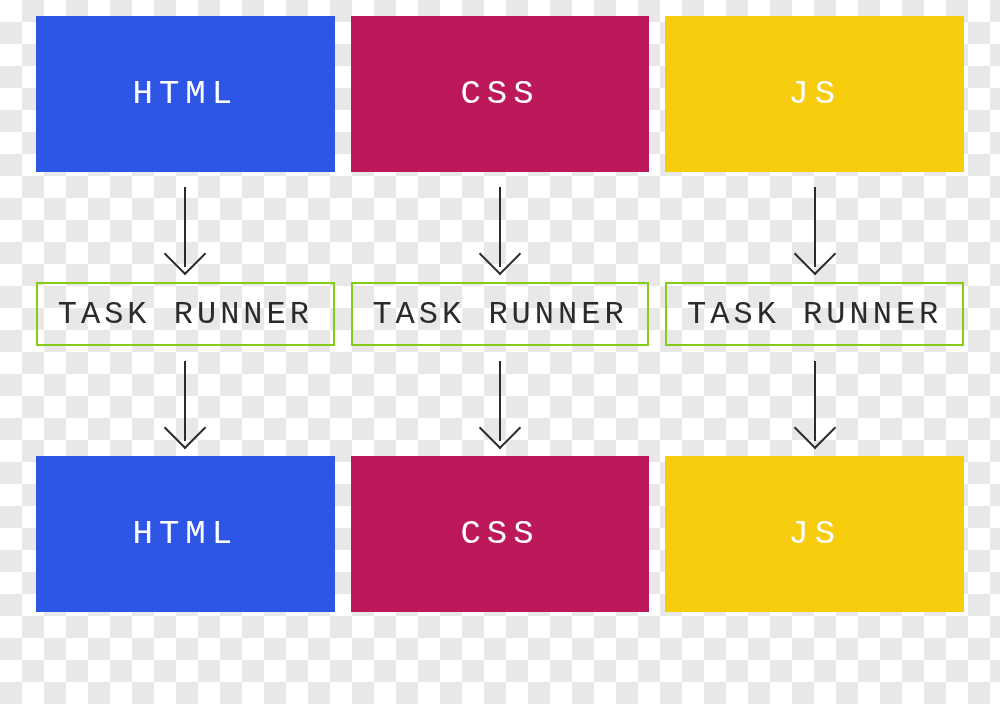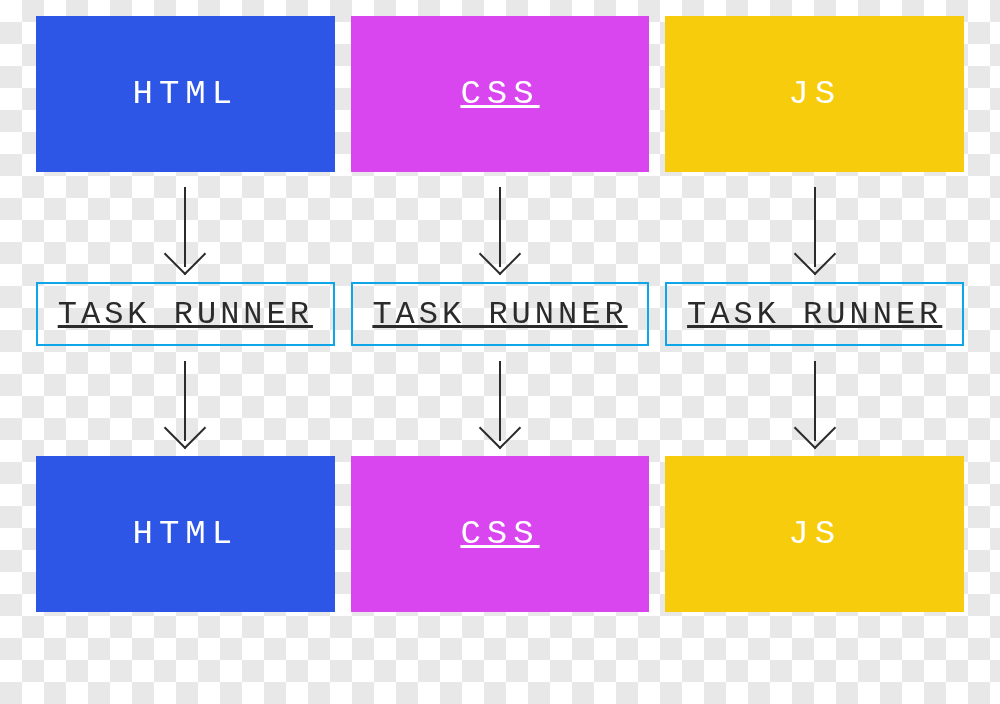--- a/index.html
+++ b/index.html
@@ -36,21 +36,21 @@
     height: 156px;
     display: flex;
     align-items: center;
     justify-content: center;
     font-size: 34px;
     letter-spacing: 6px;
     color: #ffffff;
     font-weight: 400;
   }
   .block-html { background: #2d55e6; }
-  .block-css  { background: #d946ef; text-decoration: underline; }
+  .block-css  { background: #be185d; }
   .block-js   { background: #f7cc0d; text-align: right; }
   .arrow-gap {
     height: 110px;
     display: flex;
     align-items: center;
     justify-content: center;
     width: 100%;
   }
   .arrow {
     position: relative;
@@ -65,30 +65,29 @@
     bottom: -2px;
     width: 28px;
     height: 28px;
     border-right: 2px solid #2b2b2b;
     border-bottom: 2px solid #2b2b2b;
     transform: translateX(-50%) rotate(45deg);
     transform-origin: center;
   }
   .runner {
     width: 100%;
-    border: 2px solid #0ea5e9;
+    border: 2px solid #84cc16;
     background: transparent;
     height: 64px;
     display: flex;
     align-items: center;
     justify-content: center;
     font-size: 32px;
     letter-spacing: 4px;
     color: #2b2b2b;
-    text-decoration: underline;
   }
 </style>
 </head>
 <body>
 
 <div class="diagram">
 
   <div class="column">
     <div class="block block-html">
       <span>HTML</span>

